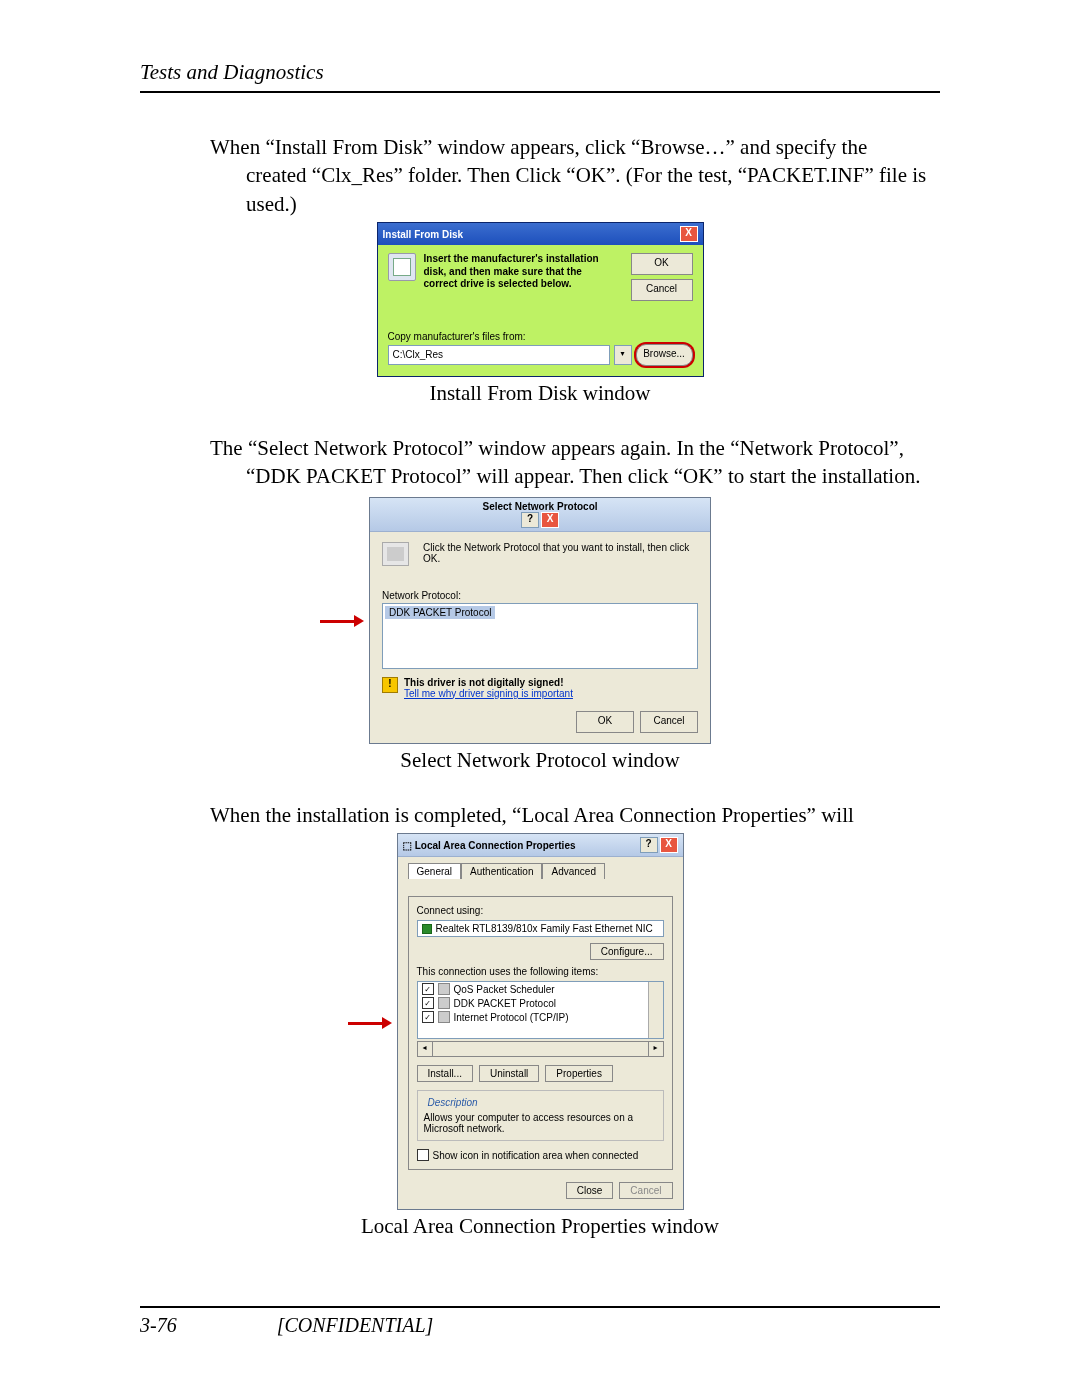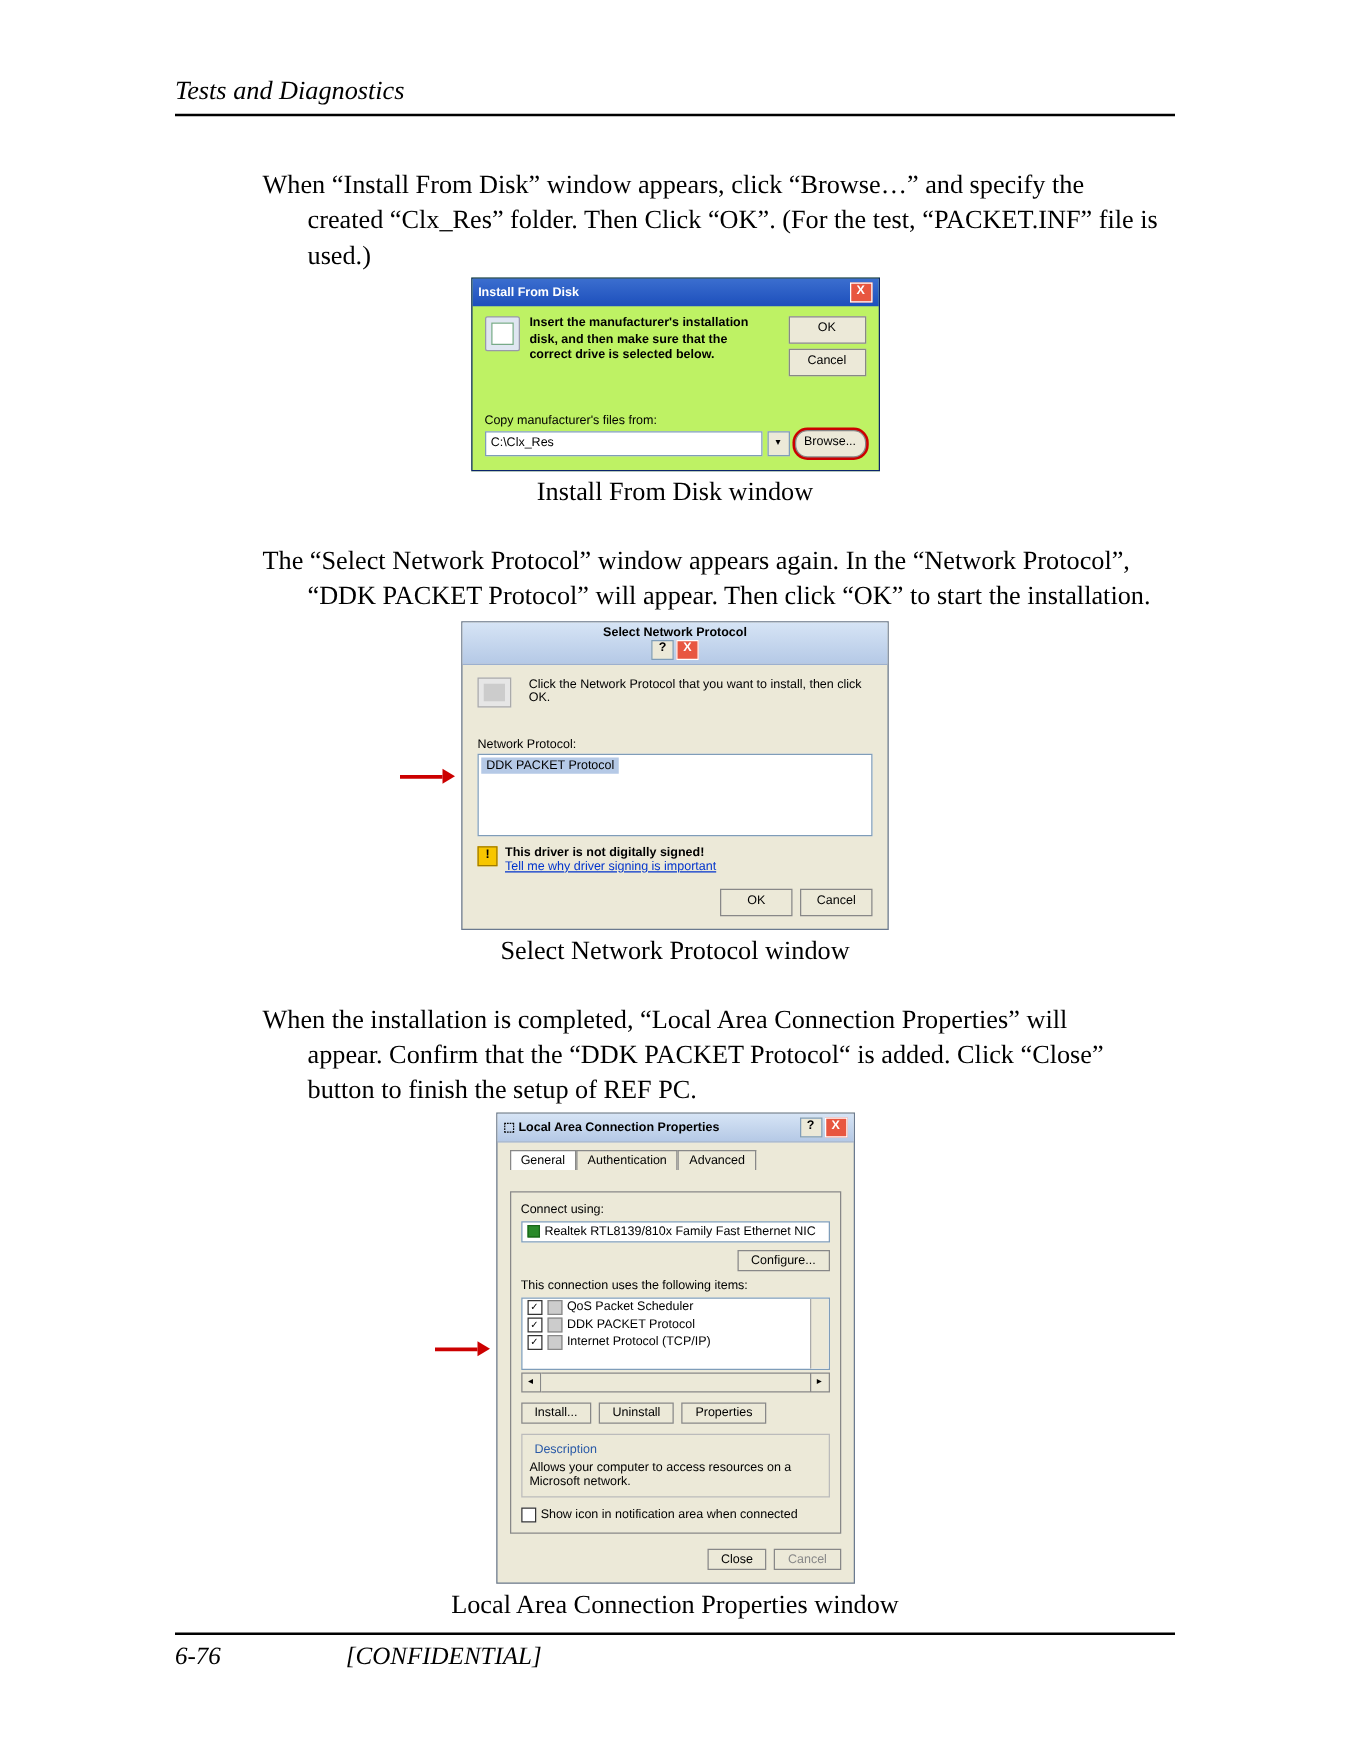--- a/index.html
+++ b/index.html
@@ -213,21 +213,21 @@
   .lacp-chk{width:10px;height:10px;border:1px solid #333;background:#fff;display:flex;align-items:center;justify-content:center;font-size:8px;}
   .lacp-li-ico{width:10px;height:10px;background:#ccc;border:1px solid #888;}
   .lacp-scroll{float:right;width:14px;height:56px;background:#ece9d8;border-left:1px solid #aaa;}
   .lacp-hscroll{display:flex;margin-top:2px;}
   .lacp-hscroll .arrow{width:14px;height:14px;border:1px solid #888;background:#ece9d8;text-align:center;line-height:12px;font-size:8px;}
   .lacp-hscroll .track{flex:1;height:14px;border-top:1px solid #888;border-bottom:1px solid #888;background:#ece9d8;}
   .lacp-btnrow{display:flex;gap:6px;margin-top:8px;}
   .lacp-desc {
     border:1px solid #bbb; padding:6px; margin-top:8px; font-size:10px;
   }
-  .lacp-desc-title{color:#2a5aa7;font-size:10px;margin:-12px 0 4px 2px;background:#ece9d8;display:inline-block;padding:0 2px;}
+  .lacp-desc-title{color:#2a5aa7;font-size:10px;margin:-12px 0 4px 2px;background:#ece9d8;display:inline-block;padding:0 2px;font-style:italic;}
   .lacp-checkrow{display:flex;align-items:center;gap:4px;margin-top:8px;font-size:10px;}
   .lacp-bottom{display:flex;justify-content:flex-end;gap:6px;margin-top:12px;}
 
   
   .footer {
     position:absolute;
     bottom:60px;
     left:140px; right:140px;
     border-top:2px solid #000;
     padding-top:6px;
@@ -310,21 +310,20 @@
           <div class="snp-btn">OK</div>
           <div class="snp-btn">Cancel</div>
         </div>
       </div>
     </div>
   </div>
   <div class="caption">Select Network Protocol window</div>
 
   <p class="body-text">
     <span>When the installation is completed, “Local Area Connection Properties” will</span>
-    <span class="indent">appear. Confirm that the “DDK PACKET Protocol“ is added. Click “Close” button to finish the setup of REF PC.</span>
   </p>
 
   <div class="dialog-wrap">
     <div class="lacp red-arrow">
       <div class="lacp-title">
         <span>⬚ <span>Local Area Connection Properties</span></span>
         <span class="lacp-t-icons">
           <span class="snp-help">?</span>
           <span class="snp-closex">X</span>
         </span>
@@ -386,15 +385,15 @@
           <div class="lacp-btn">Close</div>
           <div class="lacp-btn disabled">Cancel</div>
         </div>
       </div>
     </div>
   </div>
   <div class="caption">Local Area Connection Properties window</div>
 </div>
 
 <div class="footer">
-  <div class="fl">6-76</div>
+  <div class="fl">3-76</div>
   <div class="fc">[CONFIDENTIAL]</div>
 </div>
 
 </body></html>

